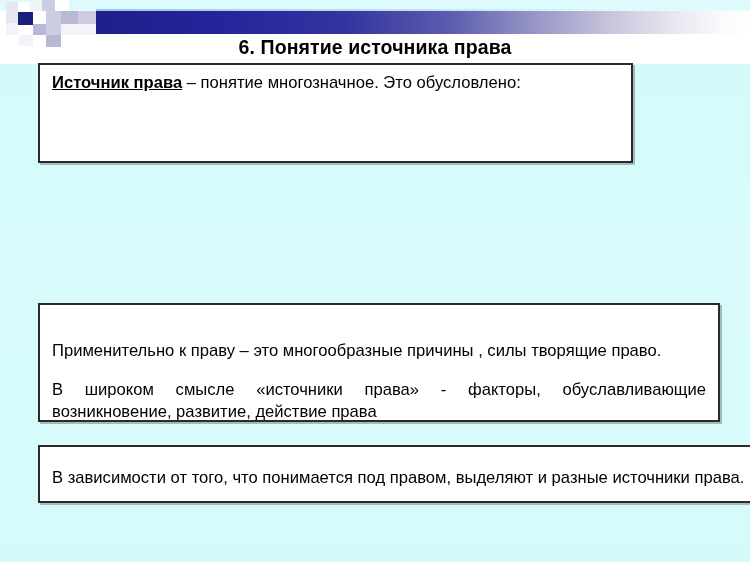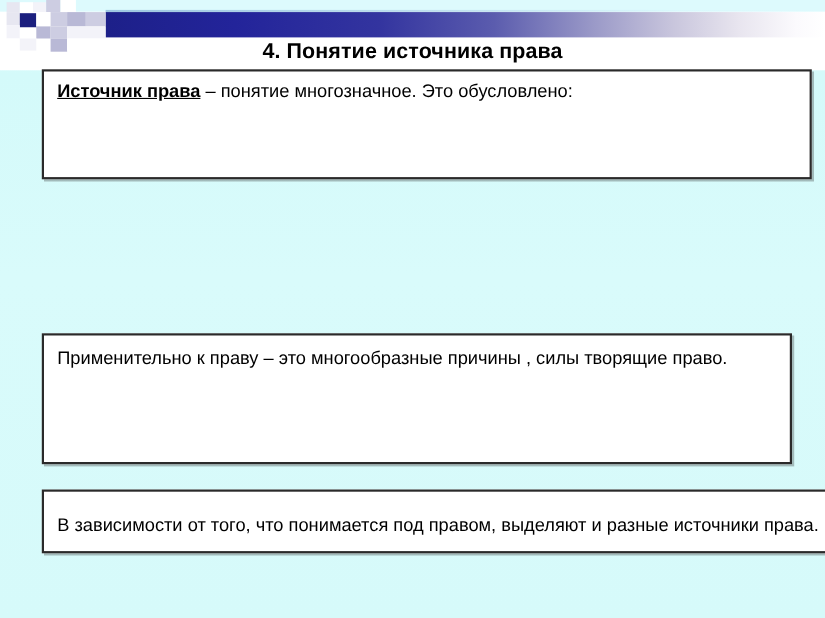--- a/index.html
+++ b/index.html
@@ -97,35 +97,35 @@
   }
   .box p {
     margin: 0;
     color: #000000;
     font-size: 16.6px;
     line-height: 1.33;
     text-align: justify;
     text-justify: inter-word;
   }
 
-  #box1 { left: 38px;  top: 63px;  width: 700px; height: 100px; padding: 7px 11px 6px 12px; }
+  #box1 { left: 38px;  top: 63px;  width: 595px; height: 100px; padding: 7px 11px 6px 12px; }
   #box2 { left: 44px;  top: 176px; width: 678px; height: 105px; padding: 9px 12px 7px 12px; }
   #box3 { left: 38px;  top: 303px; width: 682px; height: 119px; padding: 10px 12px 8px 12px; }
   #box4 { left: 38px;  top: 445px; width: 738px; height: 58px;  padding: 20px 12px 8px 12px; }
 
   .term {
     font-weight: bold;
     text-decoration: underline;
   }
   .p-gap { margin-top: 17px !important; }
 
   #box1 .line-a { text-align: left; }
   #box1 .line-b { margin-top: 13px !important; text-indent: 26px; }
   #box2 .para   { text-indent: 0; }
-  #box3 .para1  { text-indent: 0; }
+  #box3 .para1  { text-indent: 0; margin-top: 25px; }
   #box3 .para2  { text-indent: 0; }
   #box4 .para   { text-indent: 0; }
 </style>
 </head>
 <body>
 
 <div id="slide">
 
   <div class="header-band"></div>
 
@@ -149,28 +149,29 @@
   <div class="sq sq-w" style="left:18px; top:25px; width:15px; height:10px;"></div>
   <div class="sq sq-b" style="left:33px; top:24px; width:13px; height:11px;"></div>
   <div class="sq sq-c" style="left:46px; top:24px; width:15px; height:11px;"></div>
   <div class="sq sq-e" style="left:61px; top:24px; width:35px; height:11px;"></div>
 
   <div class="sq sq-w" style="left:6px;  top:35px; width:12px; height:11px;"></div>
   <div class="sq sq-e" style="left:18px; top:35px; width:15px; height:11px;"></div>
   <div class="sq sq-b" style="left:46px; top:35px; width:15px; height:12px;"></div>
   <div class="sq sq-w" style="left:61px; top:35px; width:35px; height:11px;"></div>
 
-  <div class="slide-title">4. Понятие источника права</div>
+  <div class="slide-title">6. Понятие источника права</div>
 
   <div class="box" id="box1">
     <p class="line-a"><span class="term">Источник  права</span><span> – понятие многозначное.  Это обусловлено:</span></p>
   </div>
 
 
   <div class="box" id="box3">
     <p class="para1">Применительно к праву – это многообразные причины , силы творящие право.</p>
+    <p class="para2 p-gap">В   широком   смысле   «источники   права»  -   факторы, обуславливающие возникновение, развитие, действие права</p>
   </div>
 
   <div class="box" id="box4">
     <p class="para">В зависимости от того, что понимается под правом, выделяют и  разные источники права.</p>
   </div>
 
 </div>
 
 </body></html>

